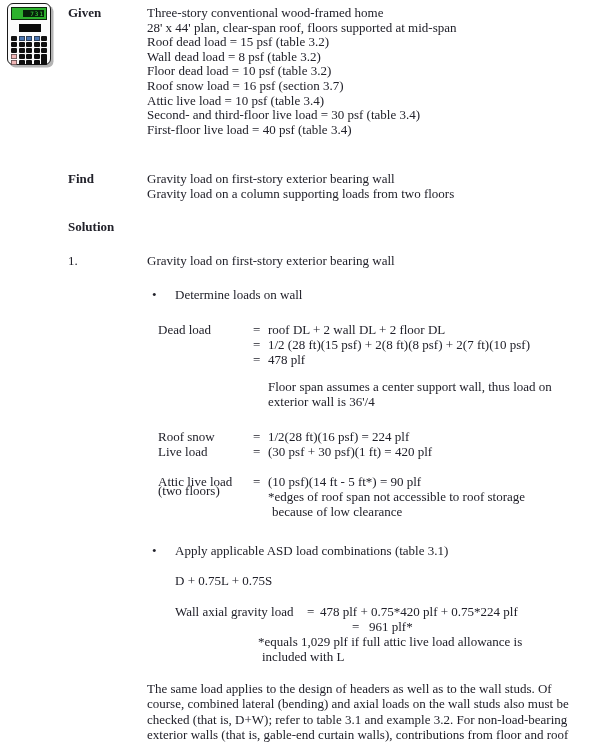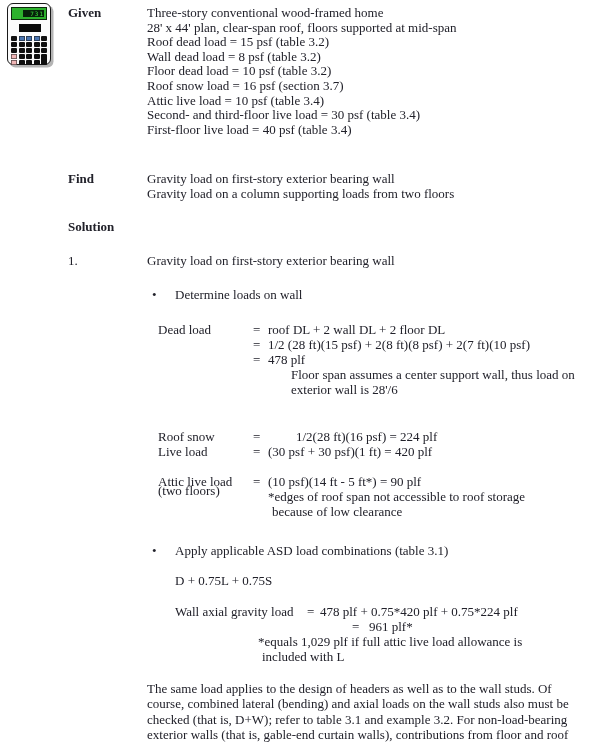--- a/index.html
+++ b/index.html
@@ -117,28 +117,28 @@
   <div class="abs" style="left:175px;top:288px;">Determine loads on wall</div>
 
   <div class="abs eq-line" style="left:158px;top:322px;">Dead load</div>
   <div class="abs eq-line" style="left:253px;top:322px;">=</div>
   <div class="abs eq-line" style="left:268px;top:322px;">roof DL + 2 wall DL + 2 floor DL</div>
   <div class="abs eq-line" style="left:253px;top:337px;">=</div>
   <div class="abs eq-line" style="left:268px;top:337px;">1/2 (28 ft)(15 psf) + 2(8 ft)(8 psf) + 2(7 ft)(10 psf)</div>
   <div class="abs eq-line" style="left:253px;top:352px;">=</div>
   <div class="abs eq-line" style="left:268px;top:352px;">478 plf</div>
 
-  <div class="abs" style="left:268px;top:368px;margin-left:23px;">
+  <div class="abs" style="left:268px;top:380px;">
     <div class="line">Floor span assumes a center support wall, thus load on</div>
-    <div class="line">exterior wall is 28'/6</div>
+    <div class="line">exterior wall is 36'/4</div>
   </div>
 
   <div class="abs eq-line" style="left:158px;top:429px;">Roof snow</div>
   <div class="abs eq-line" style="left:253px;top:429px;">=</div>
-  <div class="abs eq-line" style="left:268px;top:429px;margin-left:28px;">1/2(28 ft)(16 psf) = 224 plf</div>
+  <div class="abs eq-line" style="left:268px;top:429px;">1/2(28 ft)(16 psf) = 224 plf</div>
 
   <div class="abs eq-line" style="left:158px;top:444px;">Live load</div>
   <div class="abs eq-line" style="left:253px;top:444px;">=</div>
   <div class="abs eq-line" style="left:268px;top:444px;">(30 psf + 30 psf)(1 ft) = 420 plf</div>
 
   <div class="abs eq-line" style="left:158px;top:459px;margin-top:24px;">(two floors)</div>
 
   <div class="abs eq-line" style="left:158px;top:474px;">Attic live load</div>
   <div class="abs eq-line" style="left:253px;top:474px;">=</div>
   <div class="abs eq-line" style="left:268px;top:474px;">(10 psf)(14 ft - 5 ft*) = 90 plf</div>

